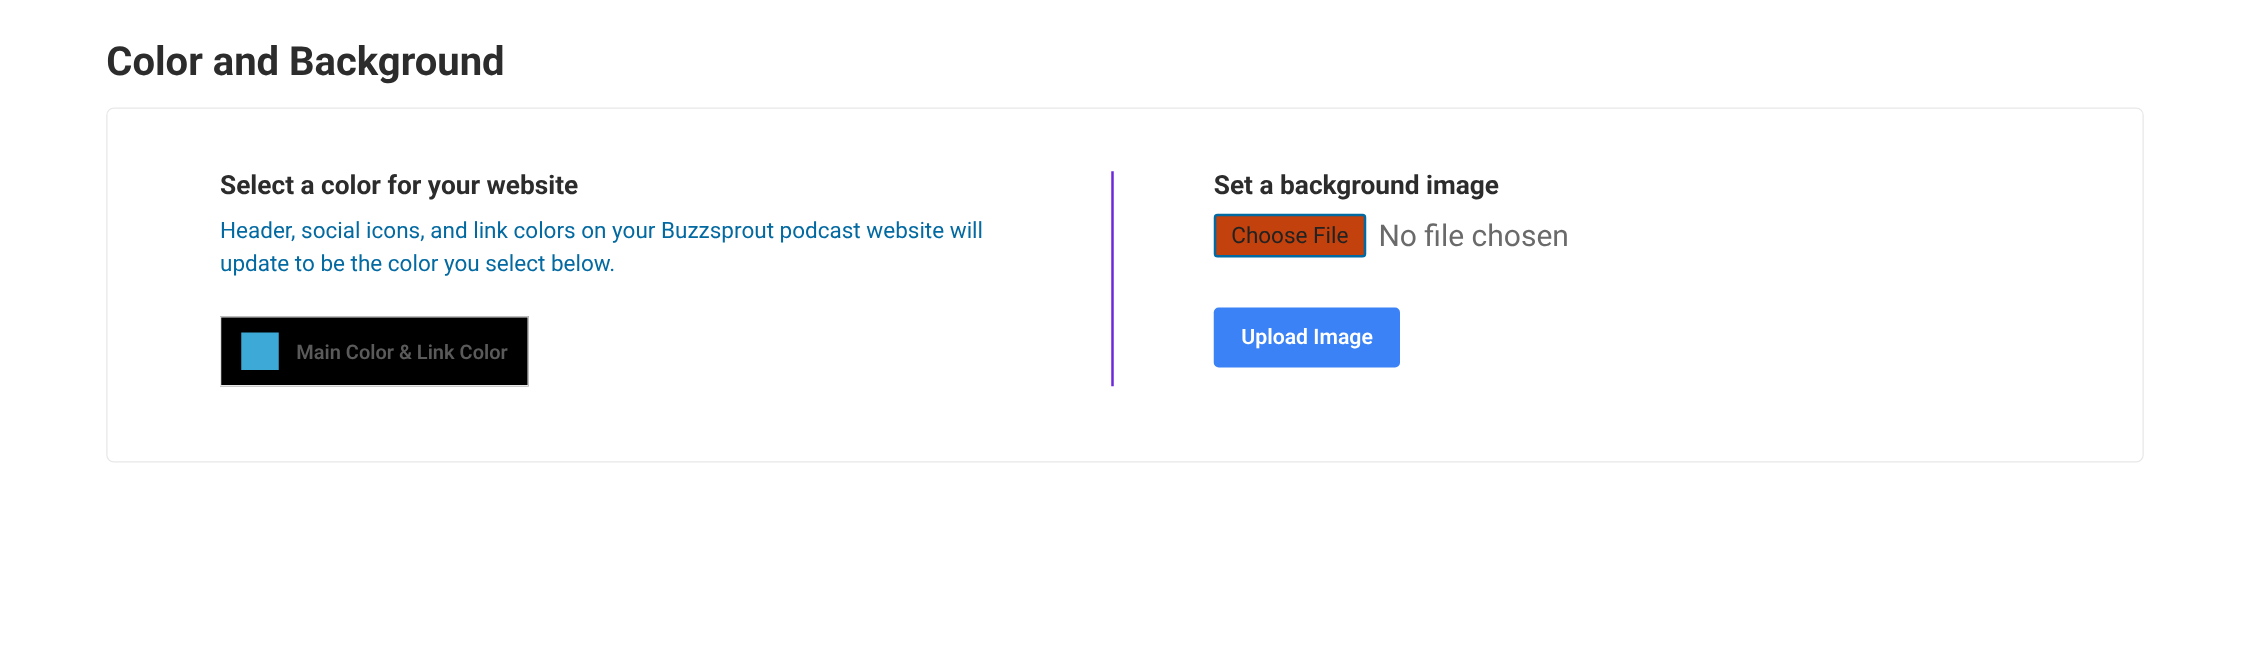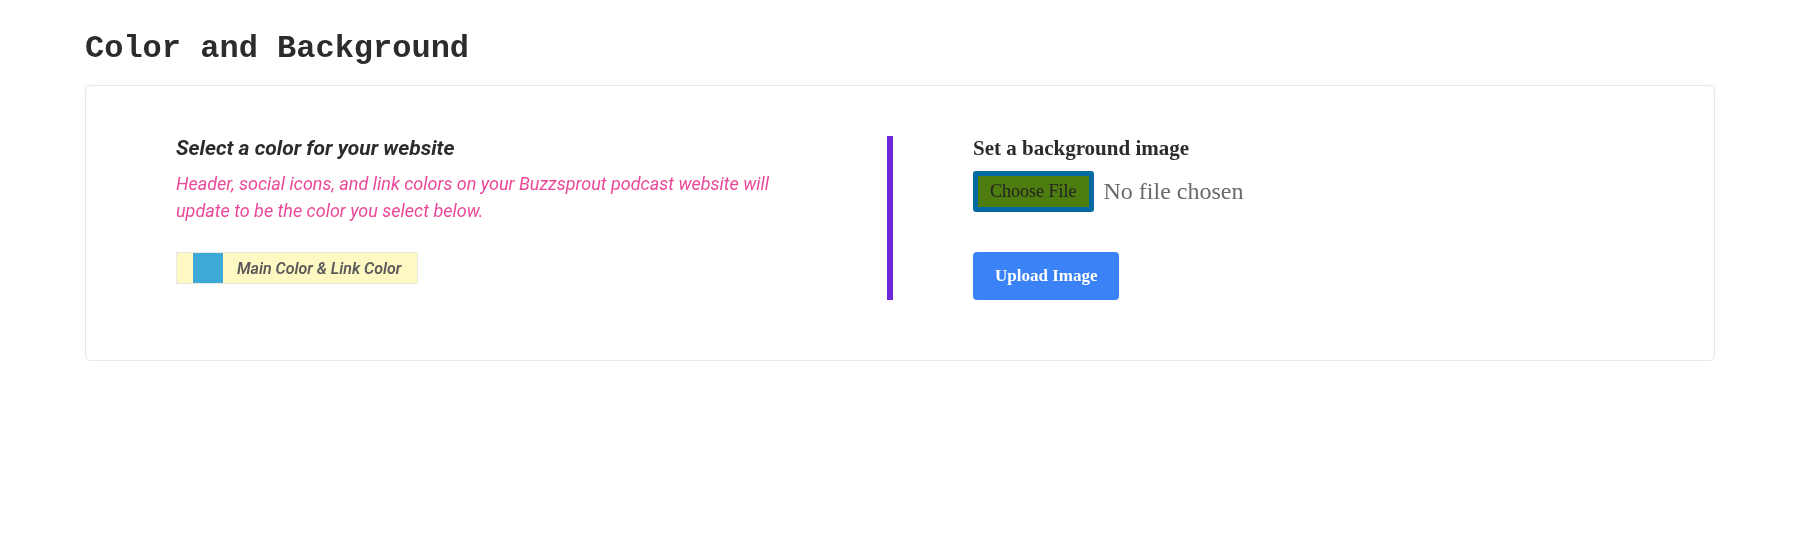--- a/index.html
+++ b/index.html
@@ -12,67 +12,64 @@
       font-family: -apple-system, BlinkMacSystemFont, "Segoe UI", Roboto, "Helvetica Neue", Arial, sans-serif;
       background: #fff;
       padding: 30px 85px;
     }
     
     .page-title {
       font-size: 32px;
       font-weight: 700;
       color: #2c2c2c;
       margin-bottom: 18px;
-      font-family: Liberation Mono, monospace;
     }
     
     .panel {
       border: 1px solid #e8e8e8;
       border-radius: 6px;
       padding: 50px 90px 60px 90px;
       display: flex;
     }
     
     .col {
       flex: 1;
     }
     
     .col-left {
       padding-right: 60px;
-      border-right: 6px solid #6d28d9;
-      font-style: italic;
+      border-right: 2px solid #6d28d9;
     }
     
     .col-right {
       padding-left: 80px;
-      font-family: Liberation Serif, serif;
     }
     
     .section-heading {
       font-size: 21px;
       font-weight: 700;
       color: #2c2c2c;
       margin-bottom: 10px;
     }
     
     .section-description {
       font-size: 18px;
-      color: #ec4899;
+      color: #0369a1;
       line-height: 1.5;
       margin-bottom: 28px;
     }
     
     .color-picker {
       display: inline-flex;
       align-items: center;
       border: 1px solid #e8e8e8;
-      padding: 0 16px;
+      padding: 12px 16px;
       gap: 14px;
       cursor: pointer;
-      background: #fef9c3;
+      background: #000000;
     }
     
     .color-swatch {
       width: 30px;
       height: 30px;
       background: #3da9d6;
     }
     
     .color-label {
       font-size: 16px;
@@ -84,22 +81,22 @@
       display: flex;
       align-items: center;
       gap: 10px;
       margin-bottom: 40px;
     }
     
     .choose-file-btn {
       font-family: inherit;
       font-size: 18px;
       padding: 5px 12px;
-      background: #4d7c0f;
-      border: 5px solid #0369a1;
+      background: #c2410c;
+      border: 2px solid #0369a1;
       border-radius: 3px;
       cursor: pointer;
       color: #222;
     }
     
     .file-status {
       font-size: 24px;
       color: #6a6a6a;
     }
     

